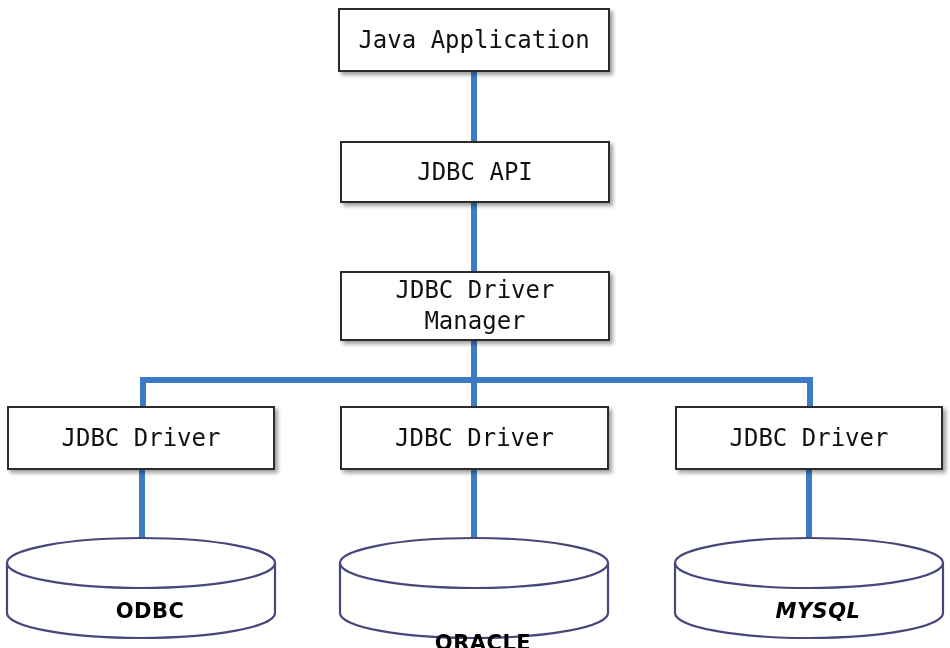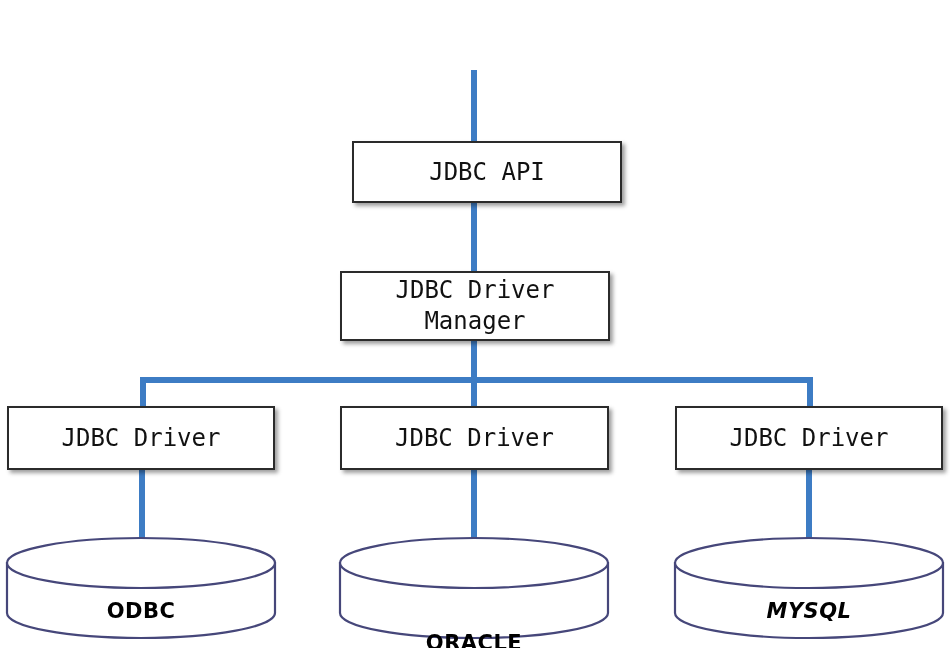--- a/index.html
+++ b/index.html
@@ -49,20 +49,21 @@
     position: absolute;
     height: 6px;
     background: #3d7cc4;
     z-index: 2;
   }
 
   
   .cylinder {
     position: absolute;
     z-index: 4;
+    padding-left: 18px;
   }
   .cyl-svg {
     position: absolute;
     left: 0;
     top: 0;
     overflow: visible;
   }
   .cyl-label {
     position: absolute;
     left: 0;
@@ -89,22 +90,25 @@
   <div class="conn-h" style="left:140px; top:377px; width:673px;"></div>
 
   <div class="conn-v" style="left:140px; top:377px; height:32px;"></div>
 
   <div class="conn-v" style="left:807px; top:377px; height:32px;"></div>
 
   <div class="conn-v" style="left:139px; top:468px; height:78px;"></div>
   <div class="conn-v" style="left:471px; top:468px; height:78px;"></div>
   <div class="conn-v" style="left:806px; top:468px; height:78px;"></div>
 
+  <div class="node-box" style="left:338px; top:8px; width:272px; height:64px;">
+    <span class="node-label">Java Application</span>
+  </div>
 
-  <div class="node-box" style="left:352px; top:141px; width:270px; height:62px;">
+  <div class="node-box" style="left:340px; top:141px; width:270px; height:62px;">
     <span class="node-label">JDBC API</span>
   </div>
 
   <div class="node-box" style="left:340px; top:271px; width:270px; height:70px;">
     <span class="node-label">JDBC Driver
 Manager</span>
   </div>
 
   <div class="node-box" style="left:7px; top:406px; width:268px; height:64px;">
     <span class="node-label">JDBC Driver</span>

